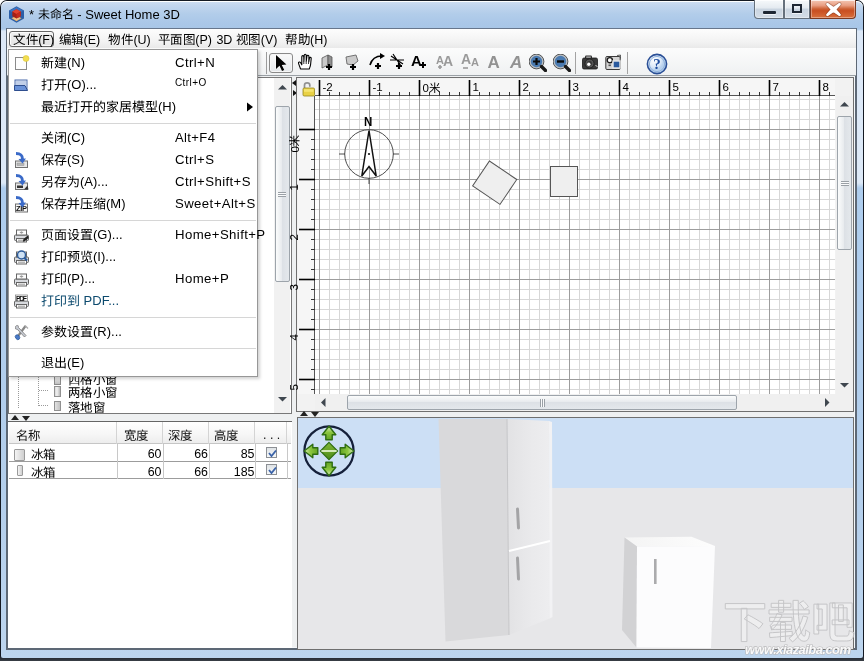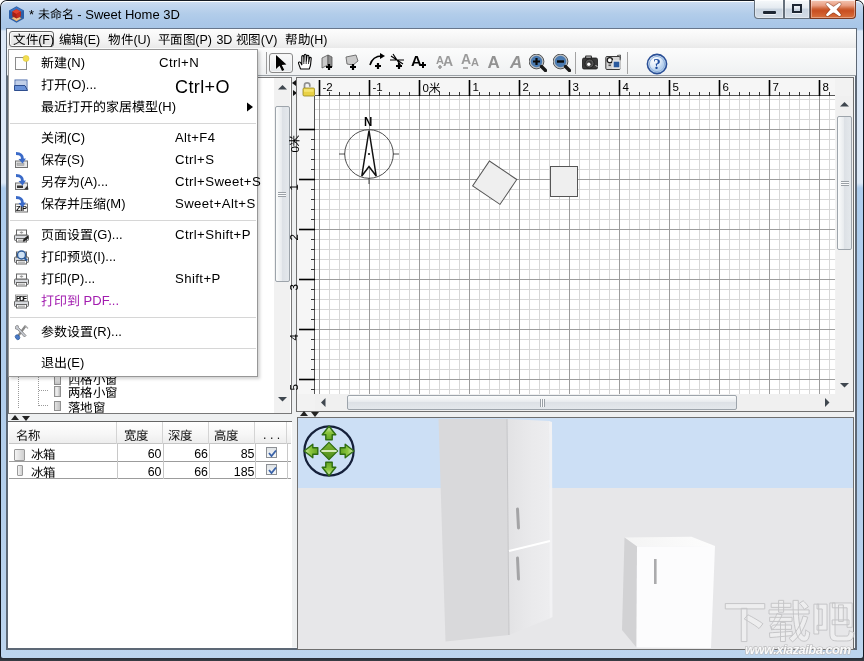--- a/index.html
+++ b/index.html
@@ -340,29 +340,29 @@
         <use href="#b5427" fill="rgba(255,255,255,0.3)" stroke="#c4c4c6" stroke-width="22"></use>
       </svg></div><svg style="position:absolute;left:745px;top:642px" width="115" height="15">
       <text x="0" y="11.5" font-family="Liberation Sans" font-size="13" font-weight="bold" font-style="italic" fill="rgba(255,255,255,0.9)" stroke="#bababc" stroke-width="1.2" paint-order="stroke" textLength="106">www.xiazaiba.com</text>
     </svg><div style="left:8px;top:49px;width:250px;height:328px;background:#fff;border:1px solid #979797;box-shadow:2px 2px 3px rgba(0,0,0,0.18);"></div><svg style="position:absolute;left:13px;top:55px" width="17" height="17">
       <rect x="2.5" y="2.5" width="11" height="12" fill="#fdfdfd" stroke="#8a8a8a" stroke-width="1"></rect>
       <circle cx="13" cy="3.5" r="3" fill="#f2de52" stroke="#d8c028" stroke-width="0.5"></circle>
     </svg><div style="left:41px;top:55.5px;font-size:13px;color:#000;"><svg class="c" viewBox="0 -880 1000 1000">
         <use href="#g65B0"></use>
       </svg><svg class="c" viewBox="0 -880 1000 1000">
         <use href="#g5EFA"></use>
-      </svg><span>(N)</span></div><div style="left:159px;top:56px;font-size:13.2px;color:#000;letter-spacing:0.4px;">Ctrl+N</div><svg style="position:absolute;left:13px;top:77px" width="17" height="17">
+      </svg><span>(N)</span></div><div style="left:175px;top:56px;font-size:13.2px;color:#000;letter-spacing:0.4px;">Ctrl+N</div><svg style="position:absolute;left:13px;top:77px" width="17" height="17">
       <rect x="2" y="3" width="12" height="10" fill="#e8eef8" stroke="#4a6aaa" stroke-width="1"></rect>
       <path d="M2.5 5 H13.5 M2.5 7 H13.5" stroke="#9ab0d8" stroke-width="1"></path>
       <path d="M1.5 8.5 L12 8.5 L14.5 13.5 L1.5 13.5 Z" fill="#6a92d8" stroke="#2e4e8e" stroke-width="1"></path>
     </svg><div style="left:41px;top:77.5px;font-size:13px;color:#000;"><svg class="c" viewBox="0 -880 1000 1000">
         <use href="#g6253"></use>
       </svg><svg class="c" viewBox="0 -880 1000 1000">
         <use href="#g5F00"></use>
-      </svg><span>(O)...</span></div><div style="left:175px;top:78px;font-size:18px;color:#000;letter-spacing:0.4px;">Ctrl+O</div><div style="left:41px;top:99.5px;font-size:13px;color:#000;"><svg class="c" viewBox="0 -880 1000 1000">
+      </svg><span>(O)...</span></div><div style="left:175px;top:78px;font-size:10px;color:#000;letter-spacing:0.4px;">Ctrl+O</div><div style="left:41px;top:99.5px;font-size:13px;color:#000;"><svg class="c" viewBox="0 -880 1000 1000">
         <use href="#g6700"></use>
       </svg><svg class="c" viewBox="0 -880 1000 1000">
         <use href="#g8FD1"></use>
       </svg><svg class="c" viewBox="0 -880 1000 1000">
         <use href="#g6253"></use>
       </svg><svg class="c" viewBox="0 -880 1000 1000">
         <use href="#g5F00"></use>
       </svg><svg class="c" viewBox="0 -880 1000 1000">
         <use href="#g7684"></use>
       </svg><svg class="c" viewBox="0 -880 1000 1000">
@@ -393,21 +393,21 @@
       <rect x="4" y="11.5" width="6" height="2.5" fill="#333"></rect>
       <path d="M11 15.5 L14.5 11.5 L15.5 15.5 Z" fill="#333"></path>
       <path d="M3 1.5 C8 1.5 9.5 3 9.5 7.5 L9.5 8.5" fill="none" stroke="#3a6ac8" stroke-width="3"></path>
       <path d="M5.5 7 L9.5 11.5 L13 6.5 Z" fill="#3a6ac8"></path>
     </svg><div style="left:41px;top:174.5px;font-size:13px;color:#000;"><svg class="c" viewBox="0 -880 1000 1000">
         <use href="#g53E6"></use>
       </svg><svg class="c" viewBox="0 -880 1000 1000">
         <use href="#g5B58"></use>
       </svg><svg class="c" viewBox="0 -880 1000 1000">
         <use href="#g4E3A"></use>
-      </svg><span>(A)...</span></div><div style="left:175px;top:175px;font-size:13.2px;color:#000;letter-spacing:0.4px;">Ctrl+Sweet+S</div><svg style="position:absolute;left:13px;top:196px" width="17" height="17">
+      </svg><span>(A)...</span></div><div style="left:175px;top:175px;font-size:13.2px;color:#000;letter-spacing:0.4px;">Ctrl+Shift+S</div><svg style="position:absolute;left:13px;top:196px" width="17" height="17">
       <rect x="2.5" y="8" width="12" height="8" fill="#f8f8f8" stroke="#707070" stroke-width="1"></rect>
       <text x="3" y="15.3" font-family="Liberation Sans" font-size="7.5" font-weight="bold" fill="#111" textLength="11">ZIP</text>
       <path d="M3 1.5 C8 1.5 9.5 3 9.5 7.5 L9.5 8.5" fill="none" stroke="#3a6ac8" stroke-width="3"></path>
       <path d="M5.5 7 L9.5 11.5 L13 6.5 Z" fill="#3a6ac8"></path>
     </svg><div style="left:41px;top:196.5px;font-size:13px;color:#000;"><svg class="c" viewBox="0 -880 1000 1000">
         <use href="#g4FDD"></use>
       </svg><svg class="c" viewBox="0 -880 1000 1000">
         <use href="#g5B58"></use>
       </svg><svg class="c" viewBox="0 -880 1000 1000">
         <use href="#g5E76"></use>
@@ -423,21 +423,21 @@
       <path d="M5 13.2 H12" stroke="#999" stroke-width="1"></path>
       <path d="M10.5 12 L14.8 8.6 L15.5 11 L11.8 14.2 L9.8 14.8 Z" fill="#222"></path>
     </svg><div style="left:41px;top:227.5px;font-size:13px;color:#000;"><svg class="c" viewBox="0 -880 1000 1000">
         <use href="#g9875"></use>
       </svg><svg class="c" viewBox="0 -880 1000 1000">
         <use href="#g9762"></use>
       </svg><svg class="c" viewBox="0 -880 1000 1000">
         <use href="#g8BBE"></use>
       </svg><svg class="c" viewBox="0 -880 1000 1000">
         <use href="#g7F6E"></use>
-      </svg><span>(G)...</span></div><div style="left:175px;top:228px;font-size:13.2px;color:#000;letter-spacing:0.4px;">Ctrl+Shift+P</div><svg style="position:absolute;left:13px;top:249px" width="17" height="17">
+      </svg><span>(G)...</span></div><div style="left:175px;top:228px;font-size:13.2px;color:#000;letter-spacing:0.4px;">Home+Shift+P</div><svg style="position:absolute;left:13px;top:249px" width="17" height="17">
       <rect x="1.5" y="8" width="14" height="5.5" rx="1" fill="#d8dade" stroke="#666" stroke-width="1"></rect>
       <rect x="3.5" y="3" width="10" height="5" fill="#fdfdfd" stroke="#666" stroke-width="1"></rect>
       <path d="M6.5 5.5 L8.5 4.2 L10.5 5.5 L8.5 6.8 Z" fill="#999"></path>
       <rect x="3.5" y="11.5" width="10" height="3.5" fill="#fdfdfd" stroke="#666" stroke-width="1"></rect>
       <path d="M5 13.2 H12" stroke="#999" stroke-width="1"></path>
       <circle cx="8.5" cy="6" r="4" fill="#cfe2f4" stroke="#2a5a9a" stroke-width="1.4"></circle>
       <path d="M11.3 8.8 L14 11.5" stroke="#2a5a9a" stroke-width="2.2"></path>
     </svg><div style="left:41px;top:249.5px;font-size:13px;color:#000;"><svg class="c" viewBox="0 -880 1000 1000">
         <use href="#g6253"></use>
       </svg><svg class="c" viewBox="0 -880 1000 1000">
@@ -449,27 +449,27 @@
       </svg><span>(I)...</span></div><svg style="position:absolute;left:13px;top:271px" width="17" height="17">
       <rect x="1.5" y="8" width="14" height="5.5" rx="1" fill="#d8dade" stroke="#666" stroke-width="1"></rect>
       <rect x="3.5" y="3" width="10" height="5" fill="#fdfdfd" stroke="#666" stroke-width="1"></rect>
       <path d="M6.5 5.5 L8.5 4.2 L10.5 5.5 L8.5 6.8 Z" fill="#999"></path>
       <rect x="3.5" y="11.5" width="10" height="3.5" fill="#fdfdfd" stroke="#666" stroke-width="1"></rect>
       <path d="M5 13.2 H12" stroke="#999" stroke-width="1"></path>
     </svg><div style="left:41px;top:271.5px;font-size:13px;color:#000;"><svg class="c" viewBox="0 -880 1000 1000">
         <use href="#g6253"></use>
       </svg><svg class="c" viewBox="0 -880 1000 1000">
         <use href="#g5370"></use>
-      </svg><span>(P)...</span></div><div style="left:175px;top:272px;font-size:13.2px;color:#000;letter-spacing:0.4px;">Shift+P</div><svg style="position:absolute;left:13px;top:293px" width="17" height="17">
+      </svg><span>(P)...</span></div><div style="left:175px;top:272px;font-size:13.2px;color:#000;letter-spacing:0.4px;">Home+P</div><svg style="position:absolute;left:13px;top:293px" width="17" height="17">
       <rect x="1.5" y="8" width="14" height="5.5" rx="1" fill="#d8dade" stroke="#666" stroke-width="1"></rect>
       <rect x="2.5" y="2" width="12" height="6" fill="#fdfdfd" stroke="#888" stroke-width="0.8"></rect>
       <rect x="3.5" y="11.5" width="10" height="3.5" fill="#fdfdfd" stroke="#666" stroke-width="1"></rect>
       <path d="M5 13.2 H12" stroke="#999" stroke-width="1"></path>
       <text x="3" y="7.6" font-family="Liberation Sans" font-size="6.8" font-weight="bold" fill="#111" textLength="11">PDF</text>
-    </svg><div style="left:41px;top:293.5px;font-size:13px;color:#a21caf;"><svg class="c" viewBox="0 -880 1000 1000">
+    </svg><div style="left:41px;top:293.5px;font-size:13px;color:#0c4a6e;"><svg class="c" viewBox="0 -880 1000 1000">
         <use href="#g6253"></use>
       </svg><svg class="c" viewBox="0 -880 1000 1000">
         <use href="#g5370"></use>
       </svg><svg class="c" viewBox="0 -880 1000 1000">
         <use href="#g5230"></use>
       </svg><span> PDF...</span></div><div style="left:10px;top:316.5px;width:246px;height:1px;background:#d6d6d6;"></div><svg style="position:absolute;left:13px;top:324px" width="17" height="17">
       <path d="M12.5 2 L4 13.5" stroke="#888" stroke-width="2.2"></path>
       <path d="M12 1.5 L15 4.5" stroke="#aaa" stroke-width="1.2"></path>
       <ellipse cx="4.5" cy="13.2" rx="2.6" ry="2" transform="rotate(50 4.5 13.2)" fill="#4a7ac8" stroke="#2a5a9a" stroke-width="0.7"></ellipse>
       <path d="M2.5 3.5 C2 1.8 4.5 0.8 5.5 2 C5 2.8 5.3 3.6 6 4 L13 11.5 L11.5 13 L4.5 5.5 C3.8 5.2 3 5.3 2.5 4.8 Z" fill="#c8ccd4" stroke="#777" stroke-width="0.8"></path>

